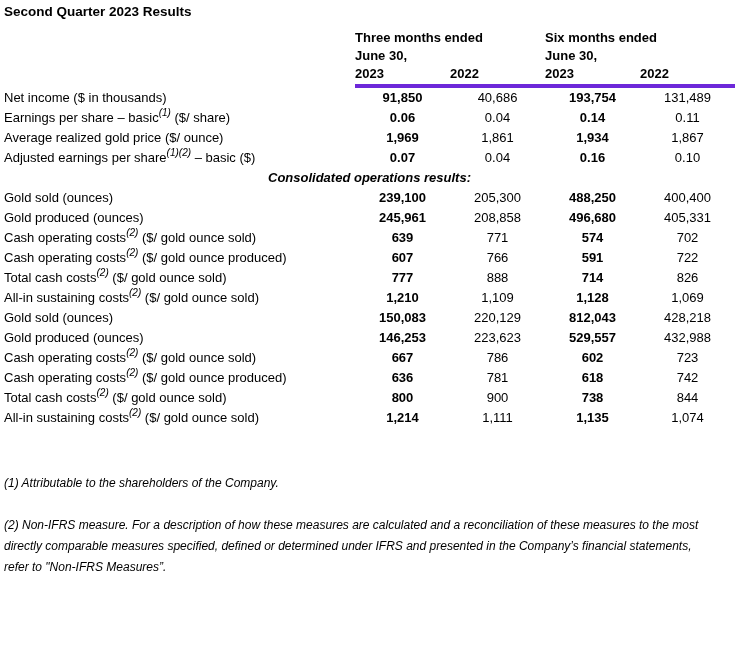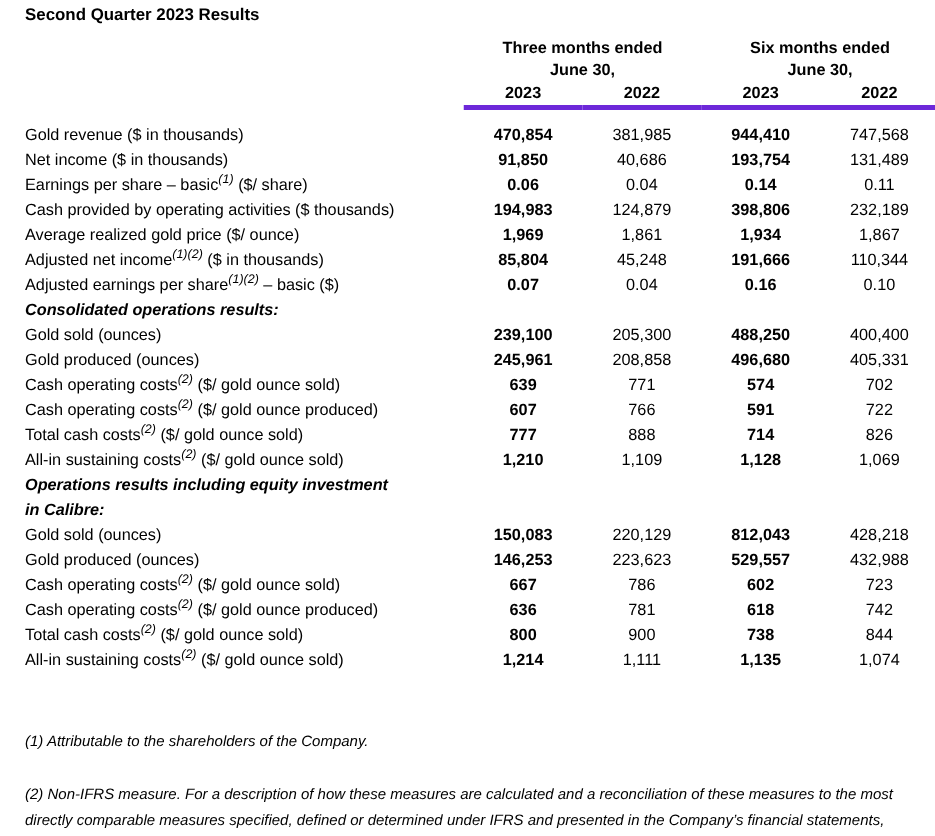--- a/index.html
+++ b/index.html
@@ -1,46 +1,45 @@
 <!DOCTYPE html>
 <html><head>
 <meta charset="utf-8">
 <style>
   html, body { margin: 0; padding: 0; background: #ffffff; }
   .page {
     width: 748px;
     height: 669px;
     box-sizing: border-box;
-    padding: 4px 13px 0 20px;
+    padding: 4px 13px 0 4px;
     overflow: hidden;
     background: #ffffff;
     color: #000000;
     font-family: "Liberation Sans", sans-serif;
-    border-radius: 27px;
   }
   .title {
     font-size: 13.5px;
     font-weight: bold;
     line-height: 15px;
     margin: 0 0 10px 0;
   }
   table.results {
     border-collapse: collapse;
     table-layout: fixed;
     width: 731px;
     font-size: 13px;
   }
   col.c-lbl { width: 351px; }
   col.c-num { width: 95px; }
   thead th {
     font-weight: bold;
     padding: 0;
     line-height: 18px;
     vertical-align: bottom;
-    text-align: center;
+    text-align: left;
     font-size: 13px;
   }
   thead th.corner { border: none; }
   thead tr.years th.num {
     border-bottom: 4px solid #6d28d9;
     padding-bottom: 1px;
   }
   tbody td {
     padding: 0;
     line-height: 20px;
@@ -48,20 +47,21 @@
     font-size: 13px;
   }
   tbody tr.first-body-row td { padding-top: 10px; }
   td.lbl { text-align: left; }
   td.v   { text-align: center; }
   td.v.b { font-weight: bold; }
   tr.section td {
     font-weight: bold;
     font-style: italic;
     white-space: pre-line;
+    text-align: center;
   }
   sup.fnref {
     font-style: italic;
     font-size: 10px;
     line-height: 0;
     position: relative;
     top: -1px;
   }
   .footnotes {
     margin-top: 24px;
@@ -99,63 +99,42 @@
       </tr>
       <tr class="years">
         <th class="corner"></th>
         <th class="num">2023</th>
         <th class="num">2022</th>
         <th class="num">2023</th>
         <th class="num">2022</th>
       </tr>
     </thead>
     <tbody id="results-body">
-        <tr class="first-body-row">
-          <td class="lbl">Gold revenue ($ in thousands)</td>
-          <td class="v b">470,854</td>
-          <td class="v">381,985</td>
-          <td class="v b">944,410</td>
-          <td class="v">747,568</td>
-        </tr>
         <tr>
           <td class="lbl">Net income ($ in thousands)</td>
           <td class="v b">91,850</td>
           <td class="v">40,686</td>
           <td class="v b">193,754</td>
           <td class="v">131,489</td>
         </tr>
         <tr>
           <td class="lbl">Earnings per share – basic<sup class="fnref">(1)</sup> ($/ share)</td>
           <td class="v b">0.06</td>
           <td class="v">0.04</td>
           <td class="v b">0.14</td>
           <td class="v">0.11</td>
         </tr>
         <tr>
-          <td class="lbl">Cash provided by operating activities ($ thousands)</td>
-          <td class="v b">194,983</td>
-          <td class="v">124,879</td>
-          <td class="v b">398,806</td>
-          <td class="v">232,189</td>
-        </tr>
-        <tr>
           <td class="lbl">Average realized gold price ($/ ounce)</td>
           <td class="v b">1,969</td>
           <td class="v">1,861</td>
           <td class="v b">1,934</td>
           <td class="v">1,867</td>
         </tr>
         <tr>
-          <td class="lbl">Adjusted net income<sup class="fnref">(1)(2)</sup> ($ in thousands)</td>
-          <td class="v b">85,804</td>
-          <td class="v">45,248</td>
-          <td class="v b">191,666</td>
-          <td class="v">110,344</td>
-        </tr>
-        <tr>
           <td class="lbl">Adjusted earnings per share<sup class="fnref">(1)(2)</sup> – basic ($)</td>
           <td class="v b">0.07</td>
           <td class="v">0.04</td>
           <td class="v b">0.16</td>
           <td class="v">0.10</td>
         </tr>
         <tr class="section">
           <td colspan="5" class="lbl">Consolidated operations results:</td>
         </tr>
         <tr>
@@ -192,24 +171,20 @@
           <td class="v">888</td>
           <td class="v b">714</td>
           <td class="v">826</td>
         </tr>
         <tr>
           <td class="lbl">All-in sustaining costs<sup class="fnref">(2)</sup> ($/ gold ounce sold)</td>
           <td class="v b">1,210</td>
           <td class="v">1,109</td>
           <td class="v b">1,128</td>
           <td class="v">1,069</td>
-        </tr>
-        <tr class="section">
-          <td colspan="5" class="lbl">Operations results including equity investment
-in Calibre:</td>
         </tr>
         <tr>
           <td class="lbl">Gold sold (ounces)</td>
           <td class="v b">150,083</td>
           <td class="v">220,129</td>
           <td class="v b">812,043</td>
           <td class="v">428,218</td>
         </tr>
         <tr>
           <td class="lbl">Gold produced (ounces)</td>

